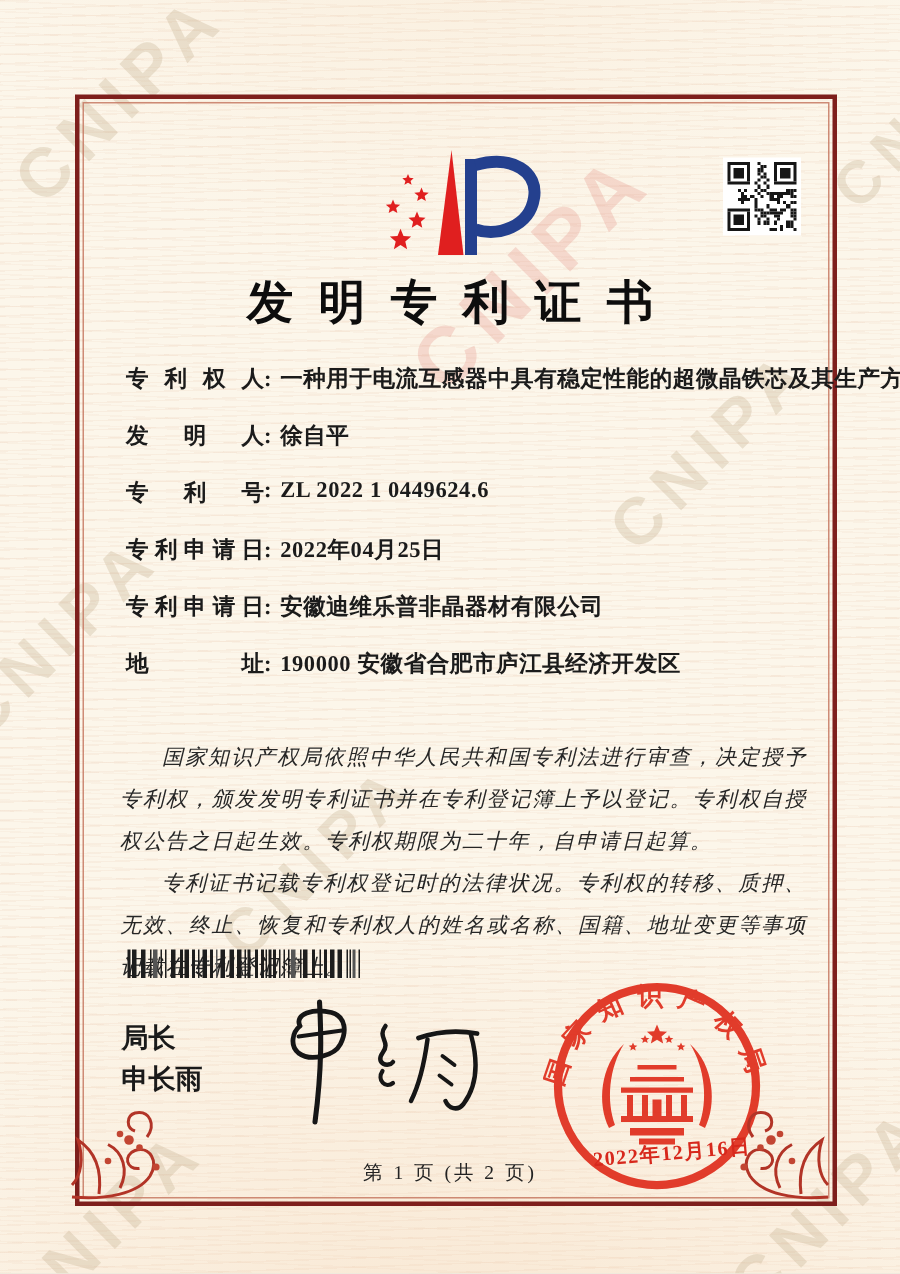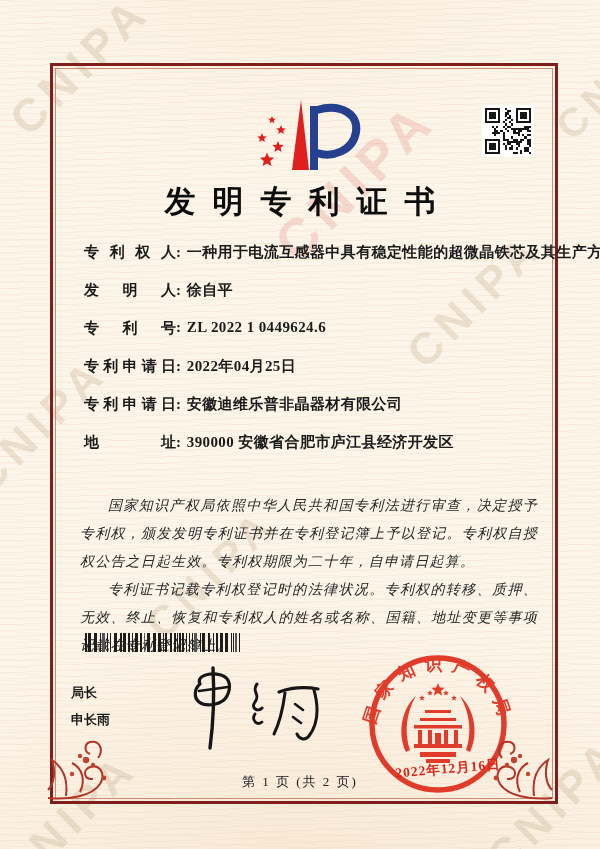--- a/index.html
+++ b/index.html
@@ -32,23 +32,23 @@
   .lbl{display:inline-block;width:92px;text-align:justify;text-align-last:justify;vertical-align:top;}
   .cl{display:inline-block;margin:0 2px 0 0;}
   .val{letter-spacing:.4px;}
   .pair2{display:inline-block;margin-left:42px;}
   .paras{position:absolute;left:80px;top:492px;width:458px;
       font-size:14px;line-height:28px;font-style:italic;letter-spacing:1.2px;
       color:#262626;text-align:justify;}
   .paras p{margin:0;text-indent:2em;}
   .barcode{position:absolute;left:85px;top:633px;height:19px;font-size:0;white-space:nowrap;}
   .barcode b{display:inline-block;height:19px;background:#1d1d1d;margin-right:0;vertical-align:top;}
-  .dirblock{position:absolute;left:71px;top:679px;
+  .dirblock{position:absolute;left:81px;top:679px;
       font-family:"Liberation Sans","DejaVu Sans",sans-serif;
-      font-size:13px;font-weight:bold;color:#1a1a1a;line-height:27px;}
+      font-size:18px;font-weight:bold;color:#1a1a1a;line-height:27px;}
   .sig{position:absolute;left:183px;top:662px;width:140px;height:92px;}
   .sig path{stroke:#161616;fill:none;stroke-linecap:round;stroke-linejoin:round;}
   .seal{position:absolute;left:362px;top:648px;width:152px;height:152px;opacity:.94;}
   .sealdate{position:absolute;left:368px;top:760px;width:160px;text-align:center;
       font-size:13.5px;font-weight:bold;color:#d7281c;letter-spacing:1px;
       transform:rotate(-5deg);}
   .pagefoot{position:absolute;left:0;top:773px;width:100%;text-align:center;
       font-size:13px;letter-spacing:2px;color:#222;}
   .contnote{position:absolute;left:0;top:808px;width:100%;text-align:center;
       font-size:13px;font-style:italic;letter-spacing:2px;color:#2a2a2a;}
@@ -227,21 +227,21 @@
     <div class="frow">
       <span class="lbl">专利申请日</span><span class="cl">:</span>
       <span class="val">2022年04月25日</span>
     </div>
     <div class="frow">
       <span class="lbl">专利申请日</span><span class="cl">:</span>
       <span class="val">安徽迪维乐普非晶器材有限公司</span>
     </div>
     <div class="frow">
       <span class="lbl">地址</span><span class="cl">:</span>
-      <span class="val">390000 安徽省合肥市庐江县经济开发区</span>
+      <span class="val">190000 安徽省合肥市庐江县经济开发区</span>
     </div>
   </div>
 
   <div class="paras">
     <p>国家知识产权局依照中华人民共和国专利法进行审查，决定授予专利权，颁发发明专利证书并在专利登记簿上予以登记。专利权自授权公告之日起生效。专利权期限为二十年，自申请日起算。</p>
     <p>专利证书记载专利权登记时的法律状况。专利权的转移、质押、无效、终止、恢复和专利权人的姓名或名称、国籍、地址变更等事项记载在专利登记簿上。</p>
   </div>
 
   <div class="barcode" id="barcode"><b style="width: 2px; margin-right: 1px;"></b><b style="width: 3px; margin-right: 3px;"></b><b style="width: 3px; margin-right: 3px;"></b><b style="width: 1px; margin-right: 1px;"></b><b style="width: 3px; margin-right: 2px; background: rgb(85, 85, 85);"></b><b style="width: 1px; margin-right: 2px;"></b><b style="width: 1px; margin-right: 3px;"></b><b style="width: 3px; margin-right: 3px;"></b><b style="width: 2px; margin-right: 1px;"></b><b style="width: 3px; margin-right: 2px;"></b><b style="width: 2px; margin-right: 2px;"></b><b style="width: 1px; margin-right: 2px;"></b><b style="width: 3px; margin-right: 2px;"></b><b style="width: 2px; margin-right: 2px;"></b><b style="width: 1px; margin-right: 2px; background: rgb(85, 85, 85);"></b><b style="width: 3px; margin-right: 3px;"></b><b style="width: 3px; margin-right: 2px;"></b><b style="width: 3px; margin-right: 2px;"></b><b style="width: 1px; margin-right: 1px;"></b><b style="width: 2px; margin-right: 3px;"></b><b style="width: 2px; margin-right: 2px;"></b><b style="width: 2px; margin-right: 1px;"></b><b style="width: 1px; margin-right: 1px;"></b><b style="width: 2px; margin-right: 1px;"></b><b style="width: 2px; margin-right: 2px;"></b><b style="width: 1px; margin-right: 2px;"></b><b style="width: 1px; margin-right: 2px;"></b><b style="width: 1px; margin-right: 1px;"></b><b style="width: 3px; margin-right: 3px; background: rgb(85, 85, 85);"></b><b style="width: 1px; margin-right: 1px;"></b><b style="width: 3px; margin-right: 3px;"></b><b style="width: 2px; margin-right: 3px;"></b><b style="width: 1px; margin-right: 2px;"></b><b style="width: 2px; margin-right: 2px;"></b><b style="width: 3px; margin-right: 2px;"></b><b style="width: 3px; margin-right: 3px;"></b><b style="width: 1px; margin-right: 1px;"></b><b style="width: 1px; margin-right: 1px;"></b><b style="width: 2px; margin-right: 2px; background: rgb(85, 85, 85);"></b><b style="width: 1px; margin-right: 2px;"></b></div>
 

